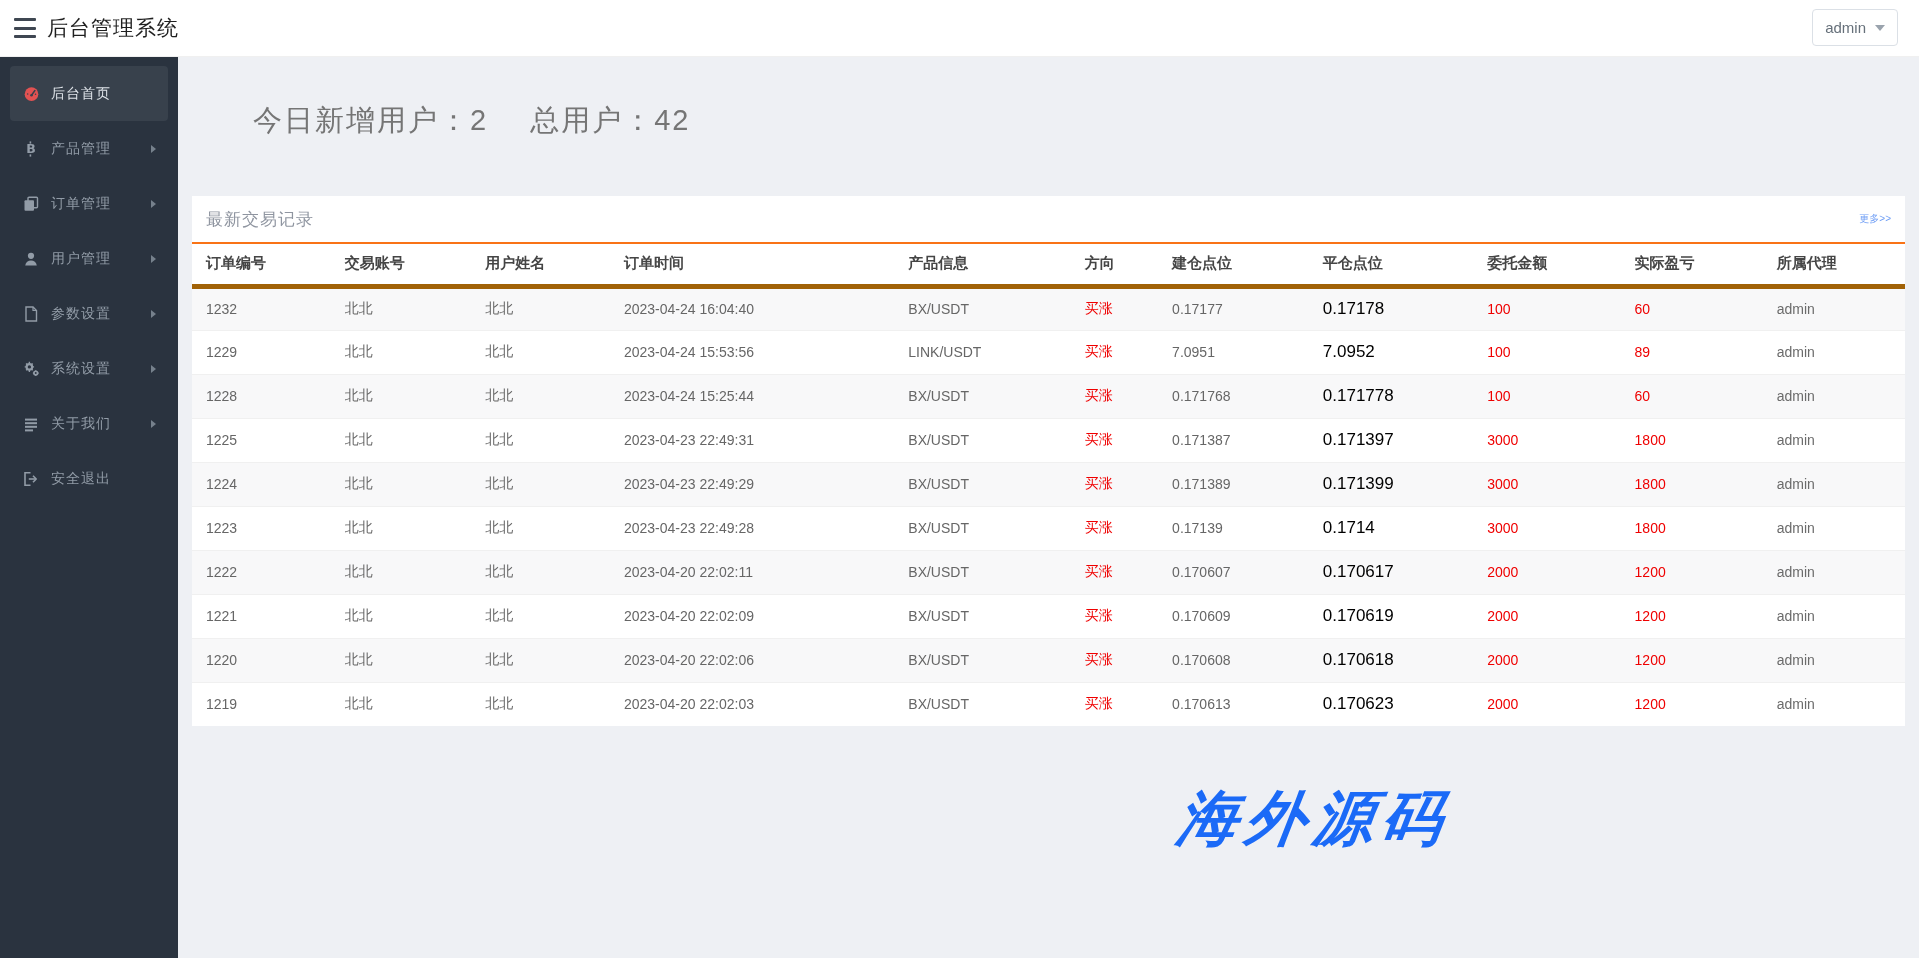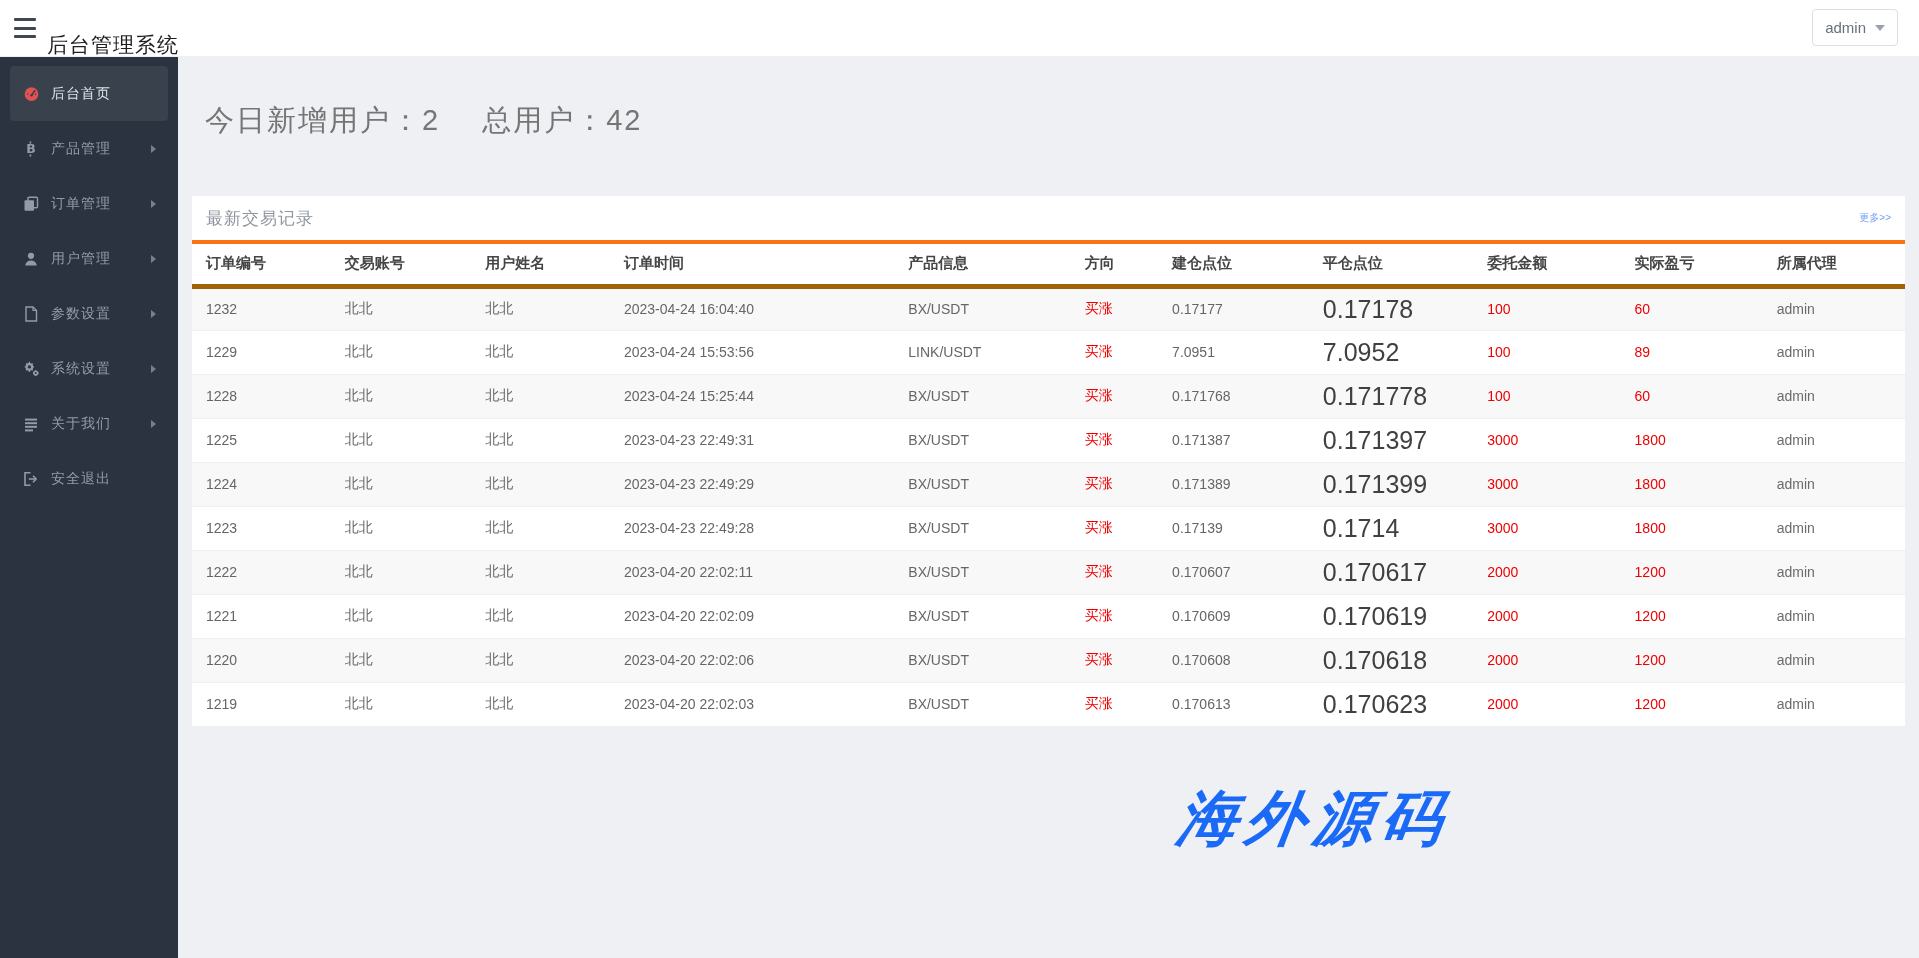--- a/index.html
+++ b/index.html
@@ -5,21 +5,21 @@
   * { margin:0; padding:0; box-sizing:border-box; }
   html,body { width:1919px; height:958px; background:#fff; overflow:hidden;
               font-family:"Liberation Sans","DejaVu Sans",sans-serif; }
 
   
   .topbar { position:absolute; left:0; top:0; width:1919px; height:57px;
             background:#fff; border-bottom:1px solid #f0f0f0; z-index:5; }
   .hamburger { position:absolute; left:14px; top:18px; width:22px; height:20px;
                display:flex; flex-direction:column; justify-content:space-between; cursor:pointer; }
   .hamburger i { display:block; height:3px; background:#3f4752; border-radius:1px; }
-  .app-title { position:absolute; left:47px; top:14px; font-size:21px; color:#1f1f1f; letter-spacing:1px;margin-top:17px; }
+  .app-title { position:absolute; left:47px; top:14px; font-size:21px; color:#1f1f1f; letter-spacing:1px; }
   .user-box { position:absolute; right:21px; top:9px; height:37px; padding:0 12px;
               border:1px solid #dbe0e6; border-radius:4px; background:#fff;
               display:flex; align-items:center; gap:9px; cursor:pointer; }
   .user-box .name { font-size:15px; color:#66707a; }
   .caret-down { width:0; height:0; border-left:5px solid transparent; border-right:5px solid transparent;
                 border-top:6px solid #9aa3ad; }
 
   
   .sidebar { position:absolute; left:0; top:57px; width:178px; height:901px;
              background:#2a333f; padding-top:9px; }
@@ -30,39 +30,39 @@
                         margin-right:11px; flex:0 0 18px; }
   .menu-item .mi-label { font-size:14px; letter-spacing:1px; white-space:nowrap; }
   .menu-item .caret-right { margin-left:auto; width:0; height:0;
       border-left:5px solid #76818c; border-top:4px solid transparent; border-bottom:4px solid transparent; }
   .menu-item.active .mi-icon { color:#e25252; }
   svg { display:block; }
 
   
   .main { position:absolute; left:178px; top:57px; width:1741px; height:901px;
           background:#eef0f4; overflow:hidden; }
-  .stats { padding:44px 0 0 27px; font-size:29px; color:#757575; letter-spacing:2px; }
+  .stats { padding:44px 0 0 27px; font-size:29px; color:#757575; letter-spacing:2px;margin-left:48px; }
   .stats b { font-weight:normal; }
   .stats .group2 { margin-left:42px; }
 
   
   .panel { position:absolute; left:14px; right:14px; top:139px; background:#fff; }
   .panel-hd { height:48px; display:flex; align-items:center; padding:0 14px;
-              border-bottom:4px solid #f97316; }
+              border-bottom:2px solid #f97316; }
   .panel-title { font-size:17px; color:#8f95a0; letter-spacing:1px; }
   .more-link { margin-left:auto; font-size:10px; color:#6f9ef5; cursor:pointer; text-decoration:none; }
 
   table { width:100%; border-collapse:collapse; table-layout:fixed; }
   th { text-align:left; font-size:15px; color:#454545; font-weight:bold;
        height:42px; padding:0 6px 0 14px; border-bottom:5px solid #a16207; white-space:nowrap; }
   td { font-size:14px; color:#666; height:44px; padding:0 6px 0 14px;
        border-bottom:1px solid #f0f0f0; white-space:nowrap; overflow:hidden; }
   tr.odd td { background:#f8f8f9; }
   td.col-direction, td.col-amount, td.col-profit { color:#ef0000; }
-  td.col-close-price { color:#404040; font-size:25px; }
+  td.col-close-price { color:#000000; font-size:17px; }
   td.col-agent { color:#6b6b6b; }
   tr:last-child td { border-bottom:none; }
 
   
   .watermark { position:absolute; left:1000px; top:722px; font-family:"DejaVu Serif",serif;
                font-style:italic; font-weight:bold; font-size:60px; letter-spacing:8px;
                color:#1b6af7; transform:skewX(-8deg); user-select:none; }
 </style>
 </head>
 <body>

